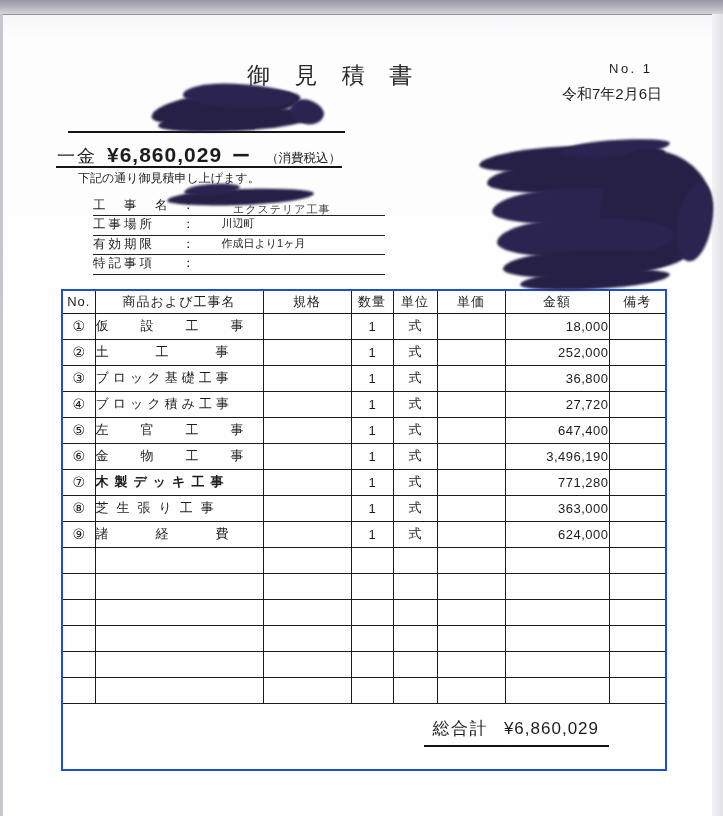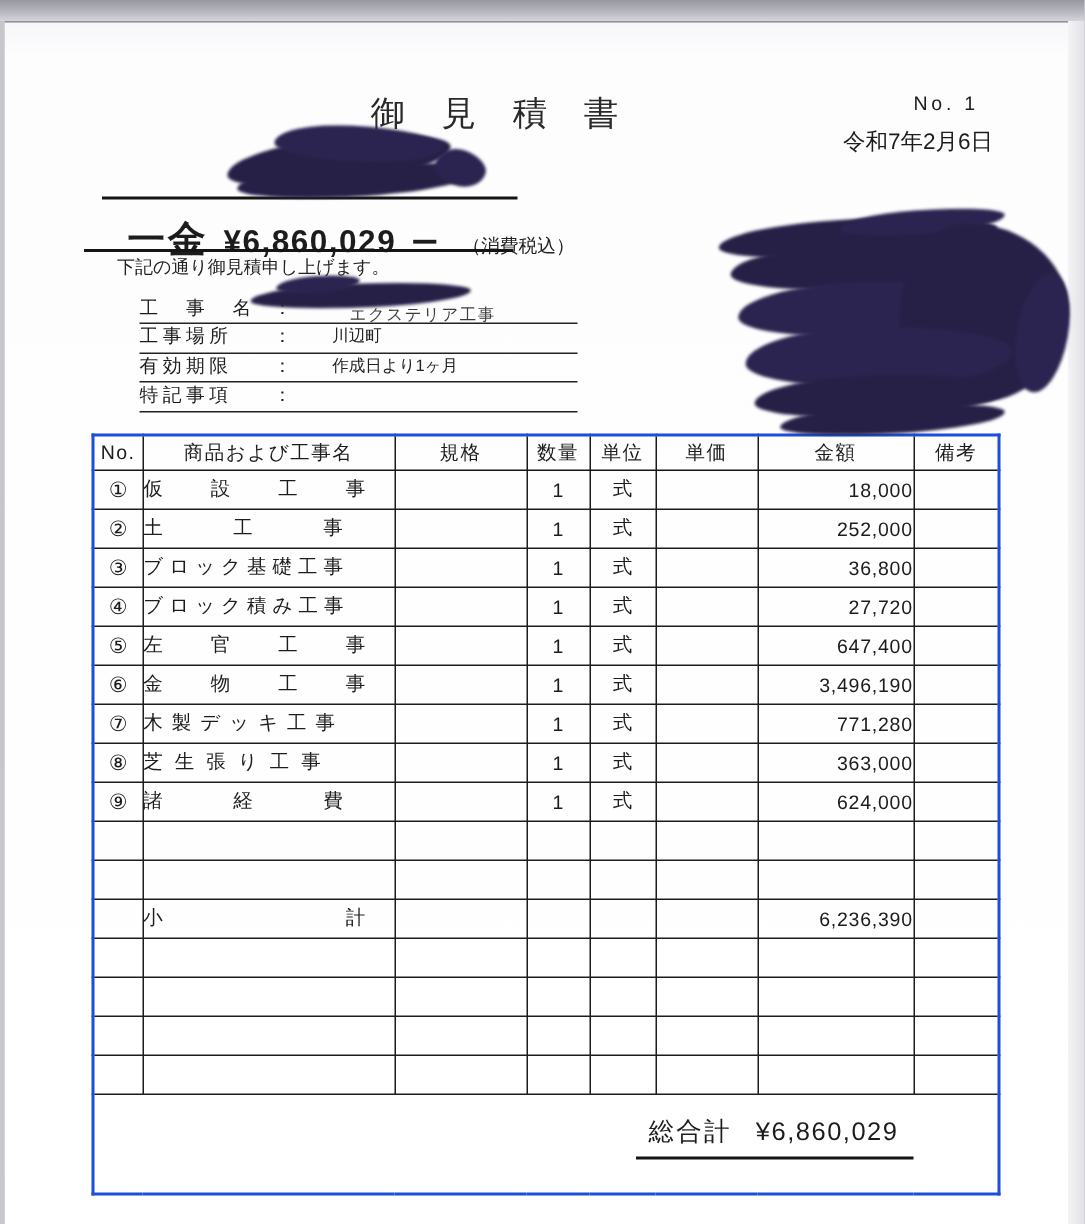--- a/index.html
+++ b/index.html
@@ -32,21 +32,21 @@
 
   .doc-title{left:247px;top:60px;font-size:23px;letter-spacing:9px;color:#2a2a2a;}
   .doc-no{left:609px;top:61px;font-size:13px;letter-spacing:2.5px;text-align:center;}
   .doc-date{left:562px;top:85px;font-size:15px;}
 
   .u-line{border-bottom:2px solid #151515;height:0;}
   .customer-line{left:68px;top:131px;width:277px;}
   .amount-line{left:56px;top:166px;width:286px;}
 
   .amount-row{left:57px;top:143px;display:flex;align-items:baseline;white-space:nowrap;}
-  .amt-prefix{font-size:25px;font-weight:bold;letter-spacing:2px;margin-left:28px;}
+  .amt-prefix{font-size:18px;font-weight:normal;letter-spacing:2px;}
   .amt-value{font-size:21px;font-weight:bold;margin-left:10px;letter-spacing:1px;}
   .amt-dash{font-size:18px;font-weight:bold;margin-left:10px;}
   .amt-tax{font-size:12.5px;margin-left:16px;color:#222;}
   .greeting{left:78px;top:170px;font-size:12px;color:#222;}
 
   .fields{left:93px;top:197px;width:292px;}
   .field-row{
     position:relative;height:17.4px;border-bottom:1.5px solid #222;
     display:flex;align-items:flex-start;padding-bottom:1px;gap:17px;
   }
@@ -76,21 +76,21 @@
   table.est{border:2px solid #1d4ed8;}
   table.est thead tr{height:23px;}
   table.est thead th{font-size:13px;letter-spacing:1px;text-align:center;border-bottom:1.6px solid #151515;}
   table.est tbody tr{height:26px;}
   td.col-no{text-align:center;font-size:14px;}
   td.col-name{padding-left:10px;font-size:13px;letter-spacing:2px;}
   td.col-qty,td.col-unit{text-align:center;font-size:13px;}
   td.col-amount{text-align:right;padding-right:10px;font-size:13px;letter-spacing:0.5px;}
   tbody tr:nth-child(3) td.col-name,
   tbody tr:nth-child(4) td.col-name{letter-spacing:4px;}
-  tbody tr:nth-child(7) td.col-name{letter-spacing:6px;}
+  tbody tr:nth-child(7) td.col-name{letter-spacing:6px;font-weight:bold;}
   tbody tr:nth-child(8) td.col-name{letter-spacing:8px;}
   tfoot tr{height:67px;padding-left:44px;}
   tfoot td{border-top:1.6px solid #151515;}
   .total-wrap{display:flex;justify-content:flex-end;align-items:flex-end;padding:0 56px 9px 0;}
   .total-line{
     border-bottom:2.2px solid #151515;padding:0 10px 5px 8px;
     font-size:17px;letter-spacing:1.5px;display:flex;align-items:baseline;white-space:nowrap;
   }
   .total-amount{margin-left:16px;letter-spacing:1px;}
 </style>
@@ -288,30 +288,20 @@
           <td class="col-name"></td>
           <td class="col-spec"></td>
           <td class="col-qty"></td>
           <td class="col-unit"></td>
           <td class="col-price"></td>
           <td class="col-amount"></td>
           <td class="col-note"></td>
         </tr>
         <tr>
           <td class="col-no"></td>
-          <td class="col-name">小　　　　　　　　計</td>
-          <td class="col-spec"></td>
-          <td class="col-qty"></td>
-          <td class="col-unit"></td>
-          <td class="col-price"></td>
-          <td class="col-amount">6,236,390</td>
-          <td class="col-note"></td>
-        </tr>
-        <tr>
-          <td class="col-no"></td>
           <td class="col-name"></td>
           <td class="col-spec"></td>
           <td class="col-qty"></td>
           <td class="col-unit"></td>
           <td class="col-price"></td>
           <td class="col-amount"></td>
           <td class="col-note"></td>
         </tr>
         <tr>
           <td class="col-no"></td>

